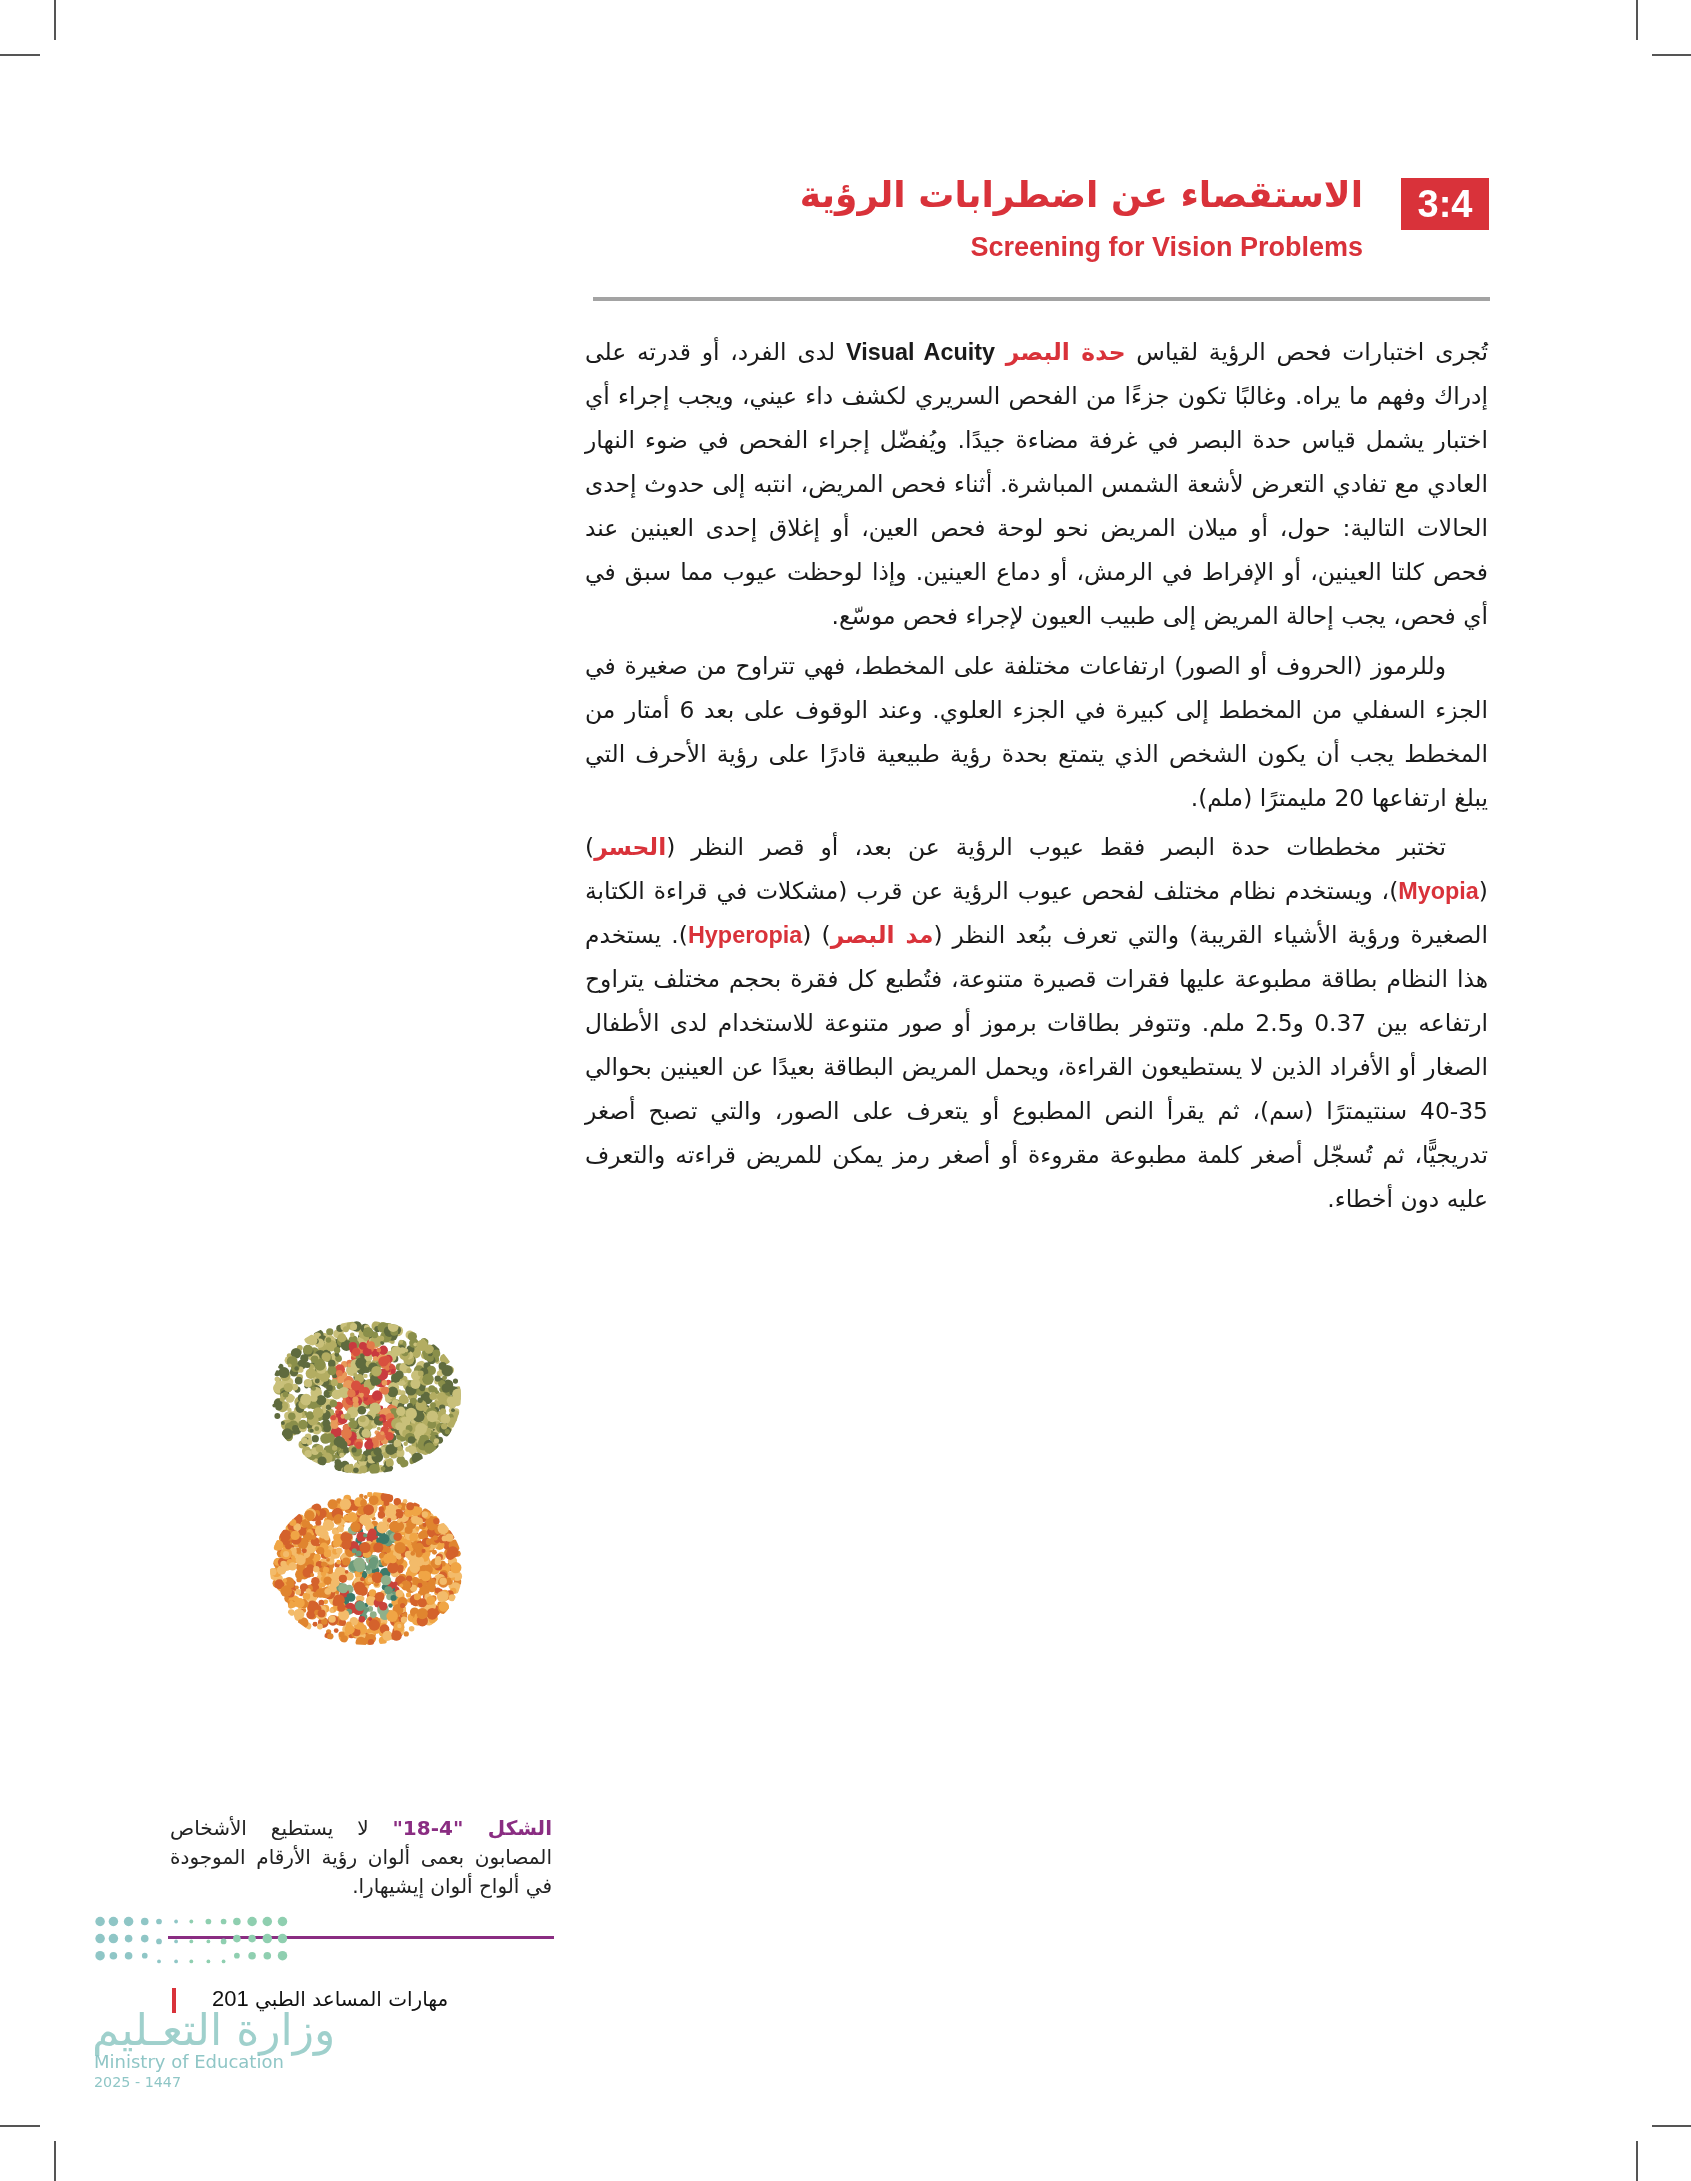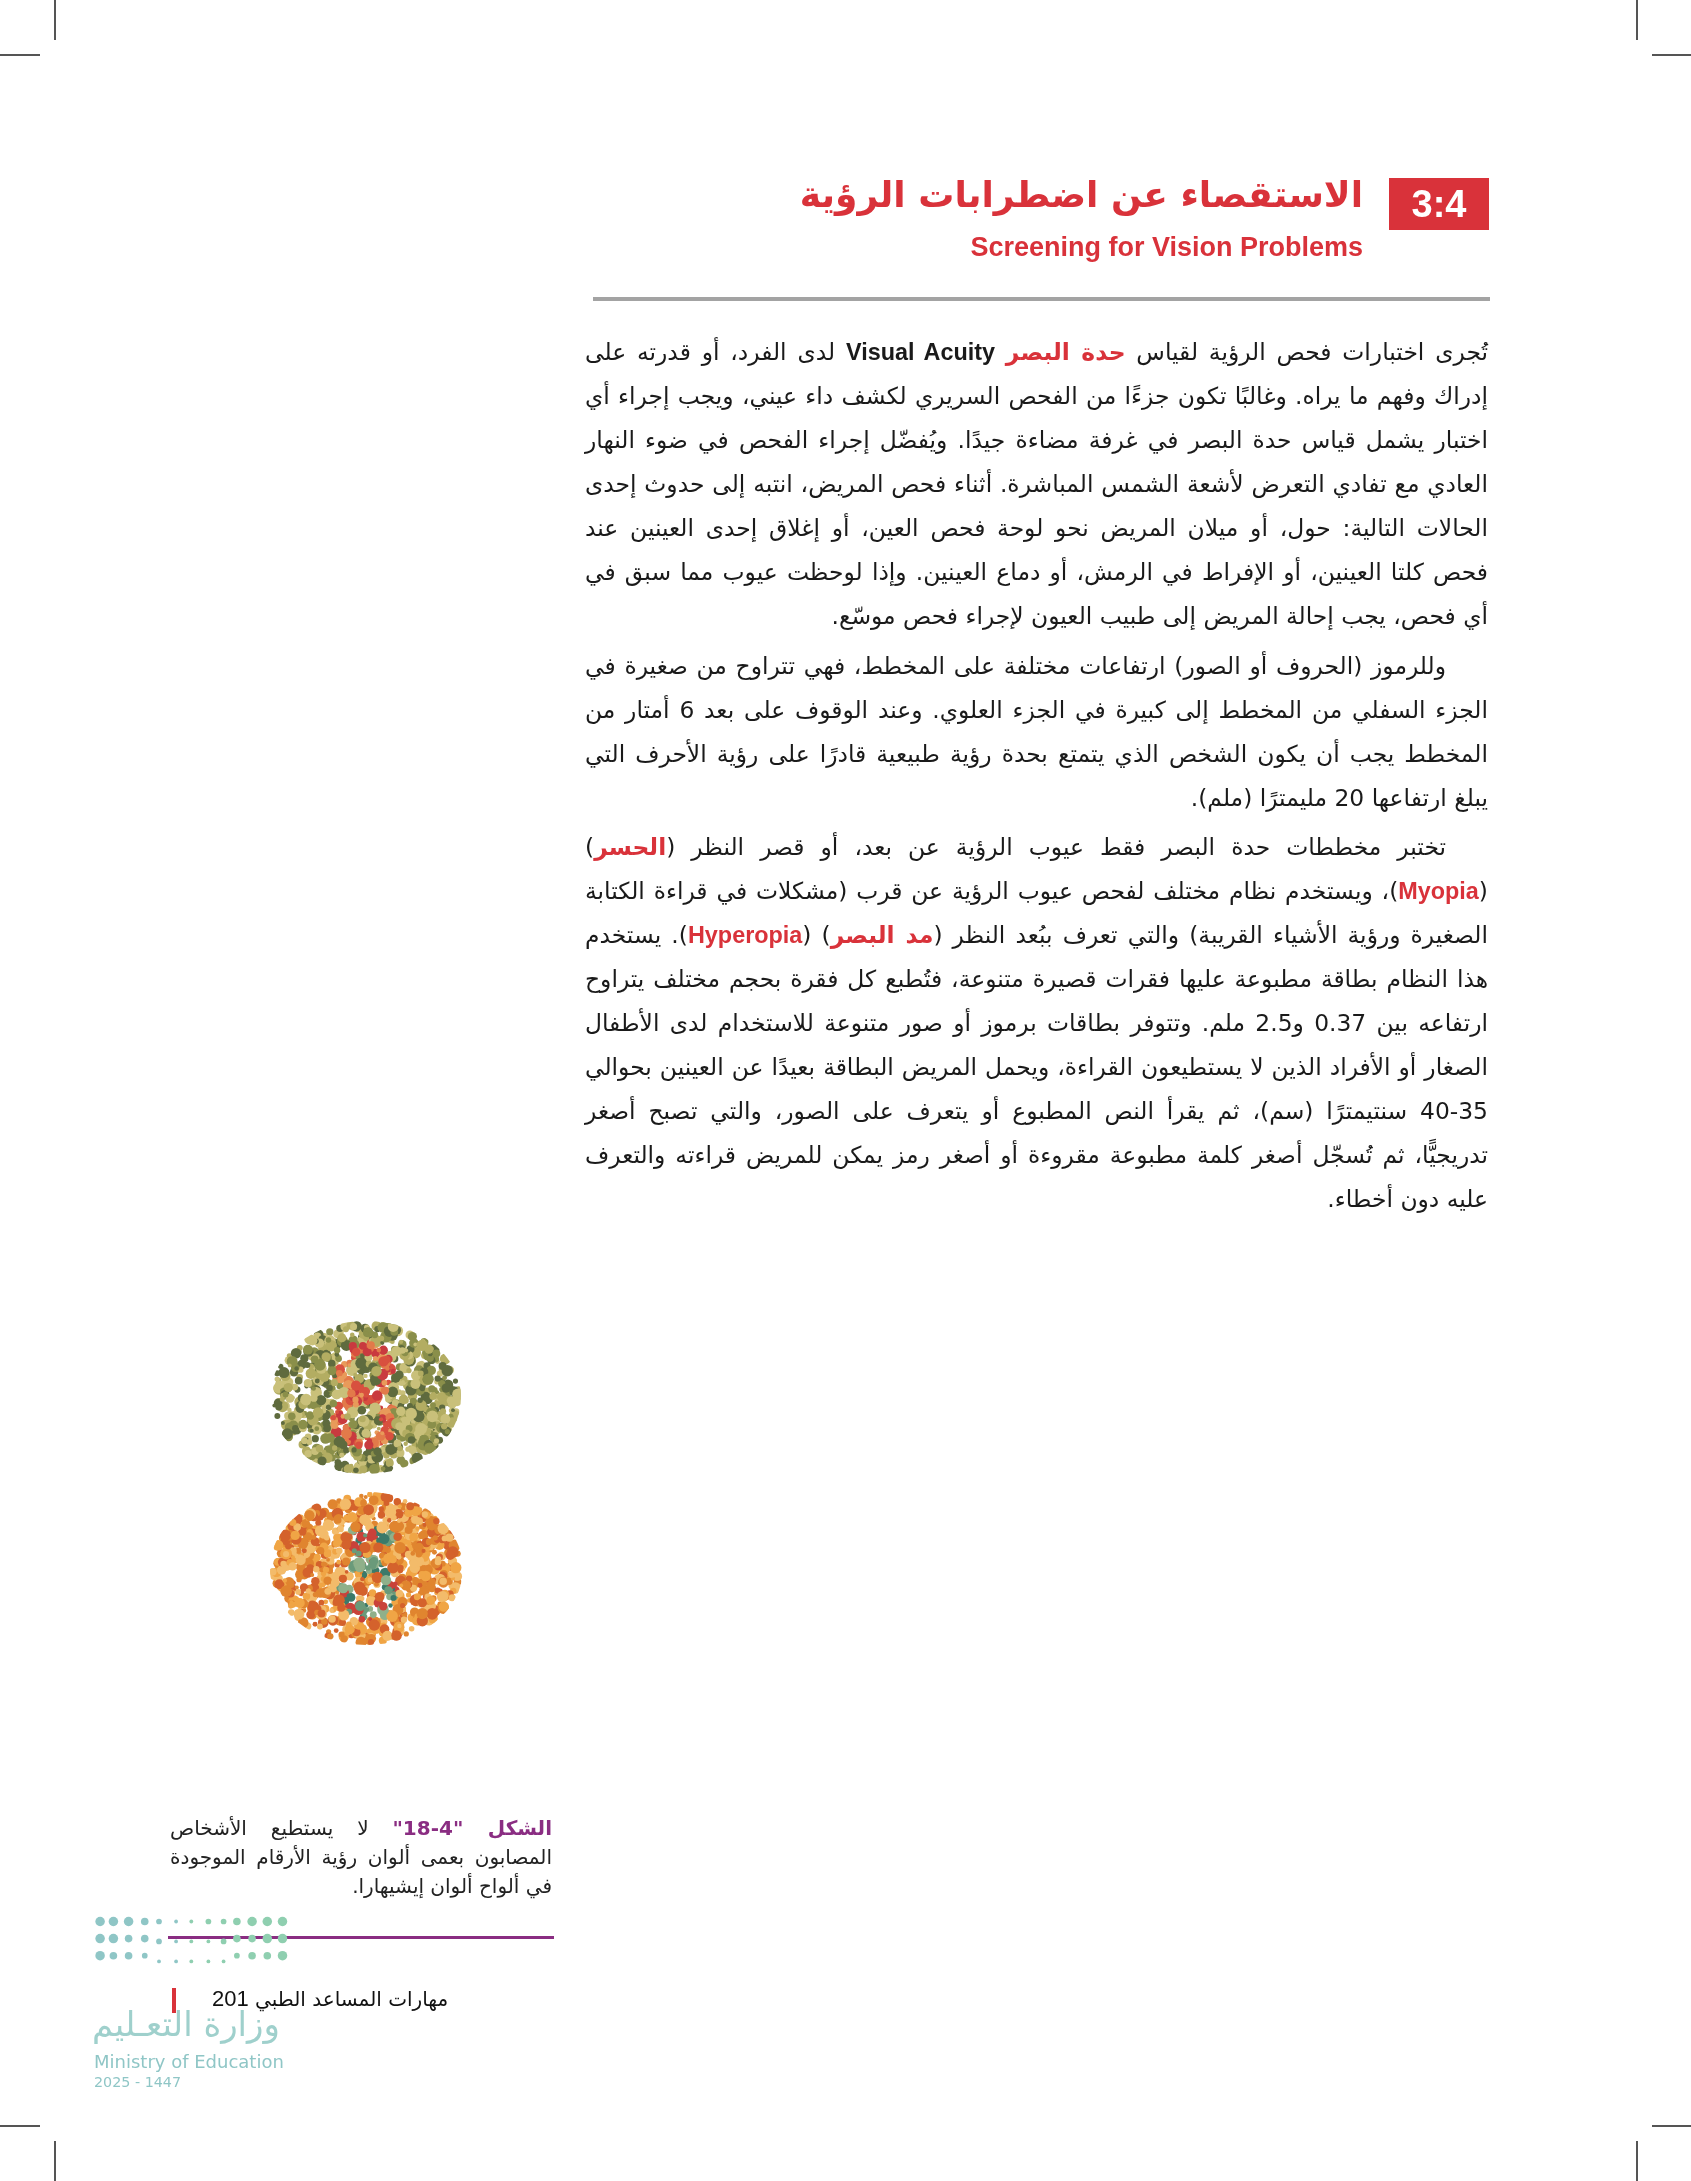--- a/index.html
+++ b/index.html
@@ -2,21 +2,21 @@
 <html><head>
 <meta charset="utf-8">
 <style>
   html, body { margin:0; padding:0; background:#ffffff; }
   body { width:1692px; height:2181px; position:relative; overflow:hidden;
          font-family:"DejaVu Sans", sans-serif; color:#1a1a1a; }
 
   .crop { position:absolute; background:#555; }
 
   .section-header { position:absolute; right:203px; top:178px; width:918px; }
-  .badge { position:absolute; right:0; top:0; width:100px; height:52px; background:#d9323a;
+  .badge { position:absolute; right:0; top:0; width:88px; height:52px; background:#d9323a;
            color:#fff; font-family:"Liberation Sans", sans-serif; font-weight:bold; font-size:38px;
            line-height:52px; text-align:center; }
   .title-ar { position:absolute; right:126px; top:-3.8px; direction:rtl; color:#d9323a;
               font-family:"DejaVu Sans", sans-serif; font-weight:bold; font-size:36px; white-space:nowrap; }
   .title-en { position:absolute; right:126px; top:54px; color:#d9323a;
               font-family:"Liberation Sans", sans-serif; font-weight:bold; font-size:27px; white-space:nowrap; }
   .header-rule { position:absolute; left:593px; top:297px; width:897px; height:3.8px; background:#a3a3a3; }
 
   .body-text { position:absolute; left:585px; top:330px; width:903px; direction:rtl; text-align:justify;
                font-family:"DejaVu Sans", sans-serif; font-size:23.4px; line-height:44px; color:#1a1a1a; }
@@ -33,21 +33,21 @@
              font-family:"DejaVu Sans", sans-serif; font-size:20px; line-height:29px; color:#222; }
   .caption .fig-label { color:#8a2d82; font-weight:bold; }
   .caption-rule { position:absolute; left:168px; top:1936px; width:386px; height:2.9px; background:#8a2d82; }
 
   .dots { position:absolute; left:92px; top:1912px; }
   .footer-text { position:absolute; left:212px; top:1986px; direction:rtl; white-space:nowrap;
                  font-family:"DejaVu Sans", sans-serif; font-size:20px; color:#111; }
   .page-num { font-family:"Liberation Sans", sans-serif; font-weight:normal; font-size:22px;text-align:right; }
   .page-bar { position:absolute; left:172px; top:1988px; width:3.8px; height:25px; background:#d9323a; }
   .ministry-ar { position:absolute; left:92px; top:2004px; color:#9fd0cc; font-family:"DejaVu Sans", sans-serif;
-                 font-size:34px; direction:rtl; white-space:nowrap; letter-spacing:1.9px; }
+                 font-size:44px; direction:rtl; white-space:nowrap; letter-spacing:1.9px; }
   .ministry-en { position:absolute; left:94px; top:2051px; color:#8fc6c6; font-family:"DejaVu Sans", sans-serif;
                  font-size:18px; white-space:nowrap; }
   .ministry-year { position:absolute; left:94px; top:2074px; color:#8fc6c6; font-family:"DejaVu Sans", sans-serif;
                    font-size:14.3px; white-space:nowrap; }
 </style>
 </head>
 <body>
 
 <div class="crop" style="left:54px;top:0;width:1.9px;height:40px;"></div>
 <div class="crop" style="left:0;top:54px;width:40px;height:1.9px;"></div>

